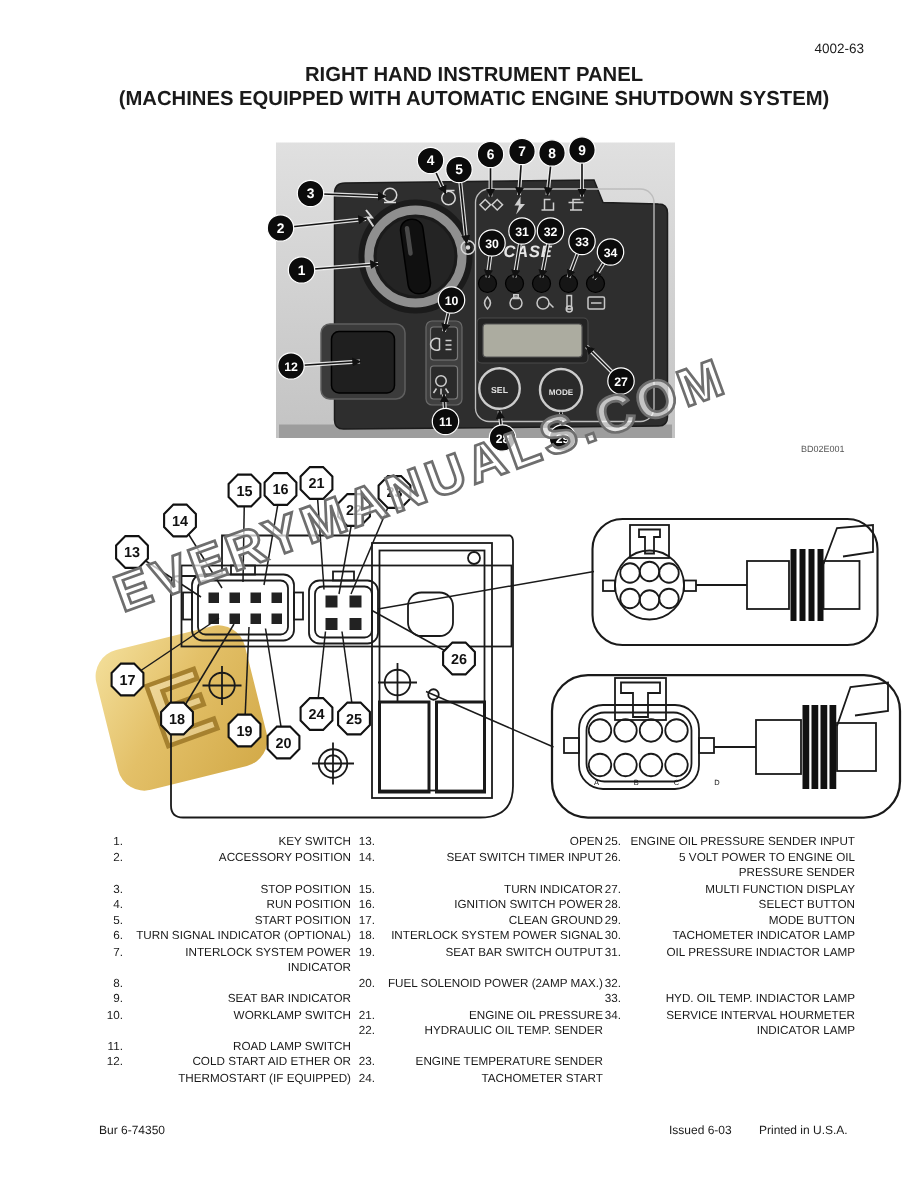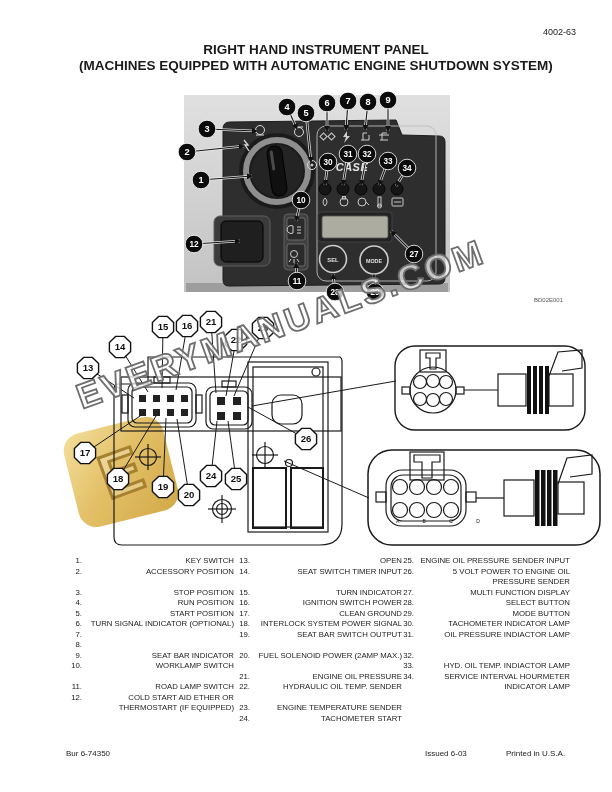--- a/index.html
+++ b/index.html
@@ -26,21 +26,21 @@
               -webkit-text-stroke:3px #a6812f;transform:rotate(-6deg);}
   
   .legend-col{position:absolute;top:556px;font-size:7.8px;line-height:10.5px;z-index:3;}
   .leg-item{display:flex;}
   .leg-item.gap{margin-top:10.5px;}
   .leg-num{width:16px;text-align:right;margin-right:3px;flex:none;}
   .leg-text{flex:1;white-space:pre-line;text-align:right;}
   
   .footer{top:749px;font-size:8px;z-index:3;text-align:right;}
   #footer-left{left:66px;}
-  #footer-issued{left:425px;}
+  #footer-issued{left:446px;}
   #footer-printed{left:506px;}
 </style>
 </head>
 <body>
 
 <div id="page">
 
   <div id="page-number" class="abs">4002-63</div>
   <div id="title" class="abs">
     <div>RIGHT HAND INSTRUMENT PANEL</div>
@@ -522,20 +522,22 @@
         <div class="leg-item">
           <span class="leg-num">5.</span>
           <span class="leg-text">START POSITION</span>
         </div>
         <div class="leg-item">
           <span class="leg-num">6.</span>
           <span class="leg-text">TURN SIGNAL INDICATOR (OPTIONAL)</span>
         </div>
         <div class="leg-item">
           <span class="leg-num">7.</span>
+          <span class="leg-text">INTERLOCK SYSTEM POWER
+INDICATOR</span>
         </div>
         <div class="leg-item">
           <span class="leg-num">8.</span>
         </div>
         <div class="leg-item">
           <span class="leg-num">9.</span>
           <span class="leg-text">SEAT BAR INDICATOR</span>
         </div>
         <div class="leg-item">
           <span class="leg-num">10.</span>

